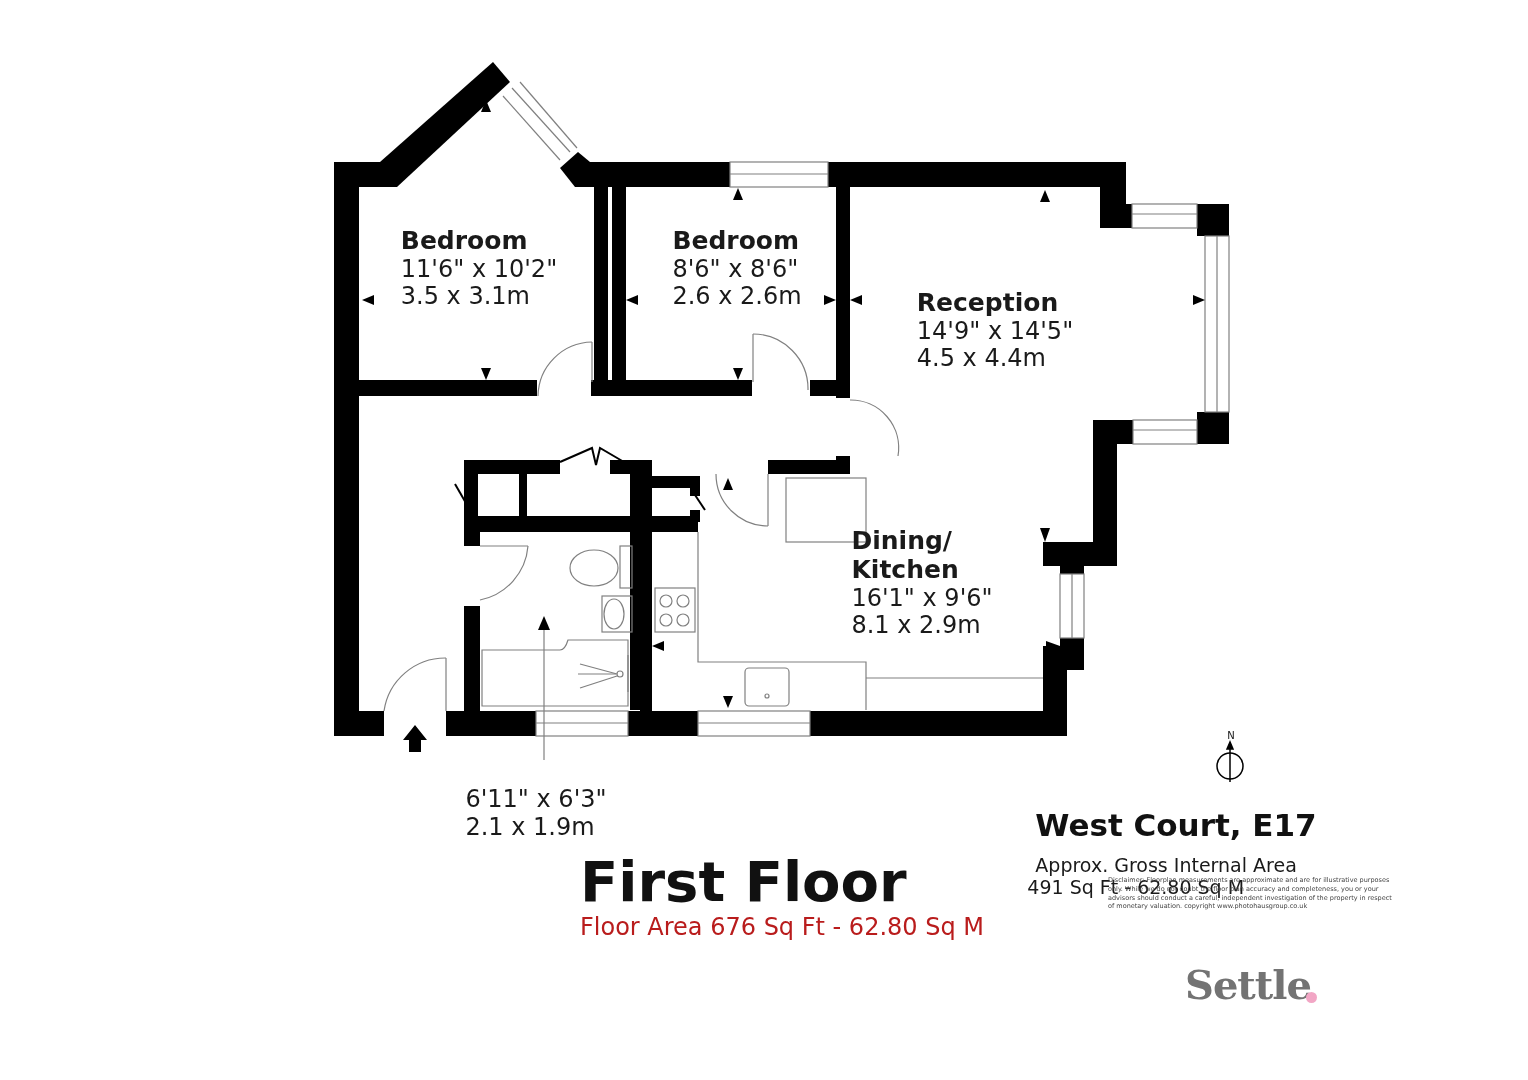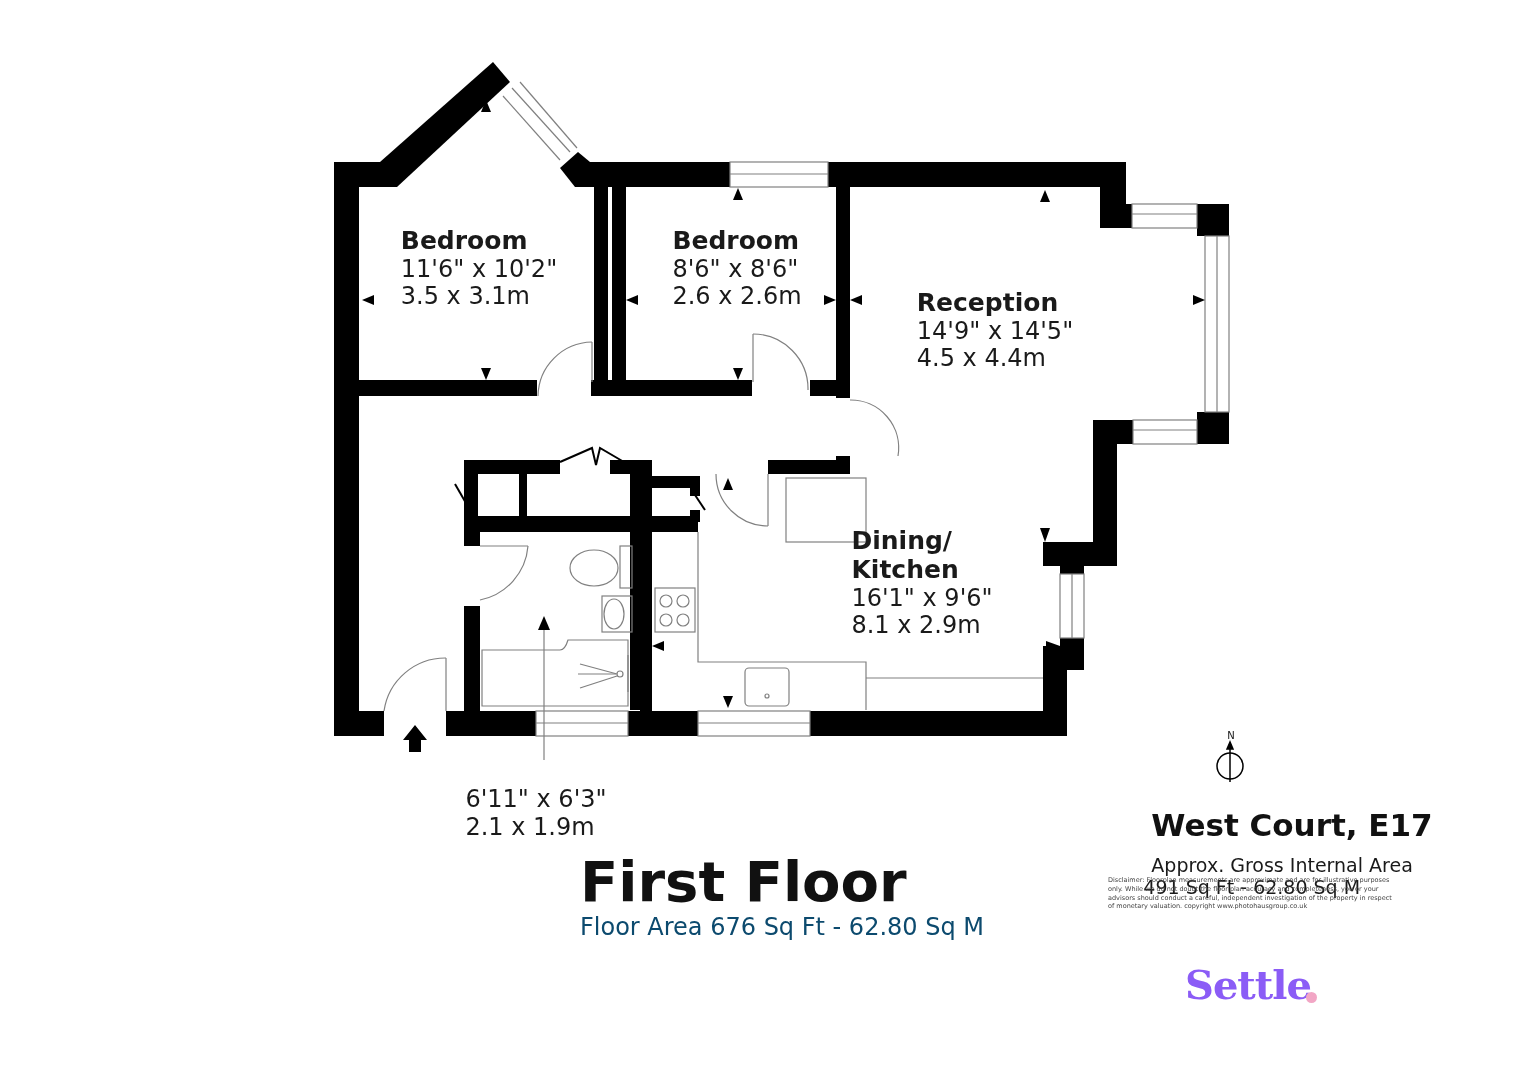--- a/index.html
+++ b/index.html
@@ -2,25 +2,25 @@
 <html><head>
 <meta charset="utf-8">
 <style>
   html, body { margin: 0; padding: 0; background: #ffffff; }
   body { width: 1528px; height: 1080px; position: relative; overflow: hidden; font-family: "DejaVu Sans", sans-serif; color: #111; }
   #plan { position: absolute; left: 0; top: 0; }
   .label { position: absolute; text-align: left; white-space: nowrap; transform: translateX(-50%); line-height: 1.15; }
   .room-name { font-size: 25px; font-weight: bold; color: #1a1a1a; }
   .room-dim { font-size: 24px; color: #1a1a1a; }
   .title { font-size: 56px; font-weight: bold; color: #111; }
-  .subtitle { font-size: 24px; color: #0c4a6e; }
+  .subtitle { font-size: 24px; color: #b91c1c; }
   .addr { font-size: 31px; font-weight: bold; color: #111; }
   .gia { font-size: 19px; color: #1a1a1a; line-height: 1.18; }
   .disclaimer { font-size: 6.5px; color: #444; line-height: 1.35; white-space: normal; width: 290px; }
-  .logo { font-family: "DejaVu Serif", serif; font-size: 40px; font-weight: bold; color: #8b5cf6; letter-spacing: -1px; }
+  .logo { font-family: "DejaVu Serif", serif; font-size: 40px; font-weight: bold; color: #737373; letter-spacing: -1px; }
   .logo-dot { position: absolute; width: 11px; height: 11px; border-radius: 50%; background: #f2a6c5; }
   .compass-n { font-size: 10px; color: #111; }
 </style>
 </head>
 <body>
 
 <svg id="plan" width="1528" height="1080" viewBox="0 0 1528 1080" xmlns="http://www.w3.org/2000/svg">
   <g fill="#000">
 
     <rect x="334" y="162" width="25" height="574"></rect>
@@ -205,21 +205,21 @@
   <div class="room-dim">2.1 x 1.9m</div>
 </div>
 
 <div class="label" style="left:782px; top:850px;">
   <div class="title">First Floor</div>
   <div class="subtitle">Floor Area 676 Sq Ft - 62.80 Sq M</div>
 </div>
 
 <div class="label compass-n" style="left:1231px; top:730px;">N</div>
 
-<div class="label" style="left:1292px; top:808px;">
+<div class="label" style="left:1176px; top:808px;">
   <div class="addr">West Court, E17</div>
   <div class="gia" style="margin-top:10px;">Approx. Gross Internal Area</div>
   <div class="gia" style="transform:translateX(-8px);">491 Sq Ft - 62.80 Sq M</div>
 </div>
 
 <div class="label disclaimer" style="left:1253px; top:876px;">Disclaimer: Floorplan measurements are approximate and are for illustrative purposes only. While we do not doubt the floor plan accuracy and completeness, you or your advisors should conduct a careful, independent investigation of the property in respect of monetary valuation. copyright www.photohausgroup.co.uk</div>
 
 <div class="label logo" style="left:1248px; top:962px;">Settle</div>
 <div class="logo-dot" style="left:1306px; top:992px;"></div>
 

